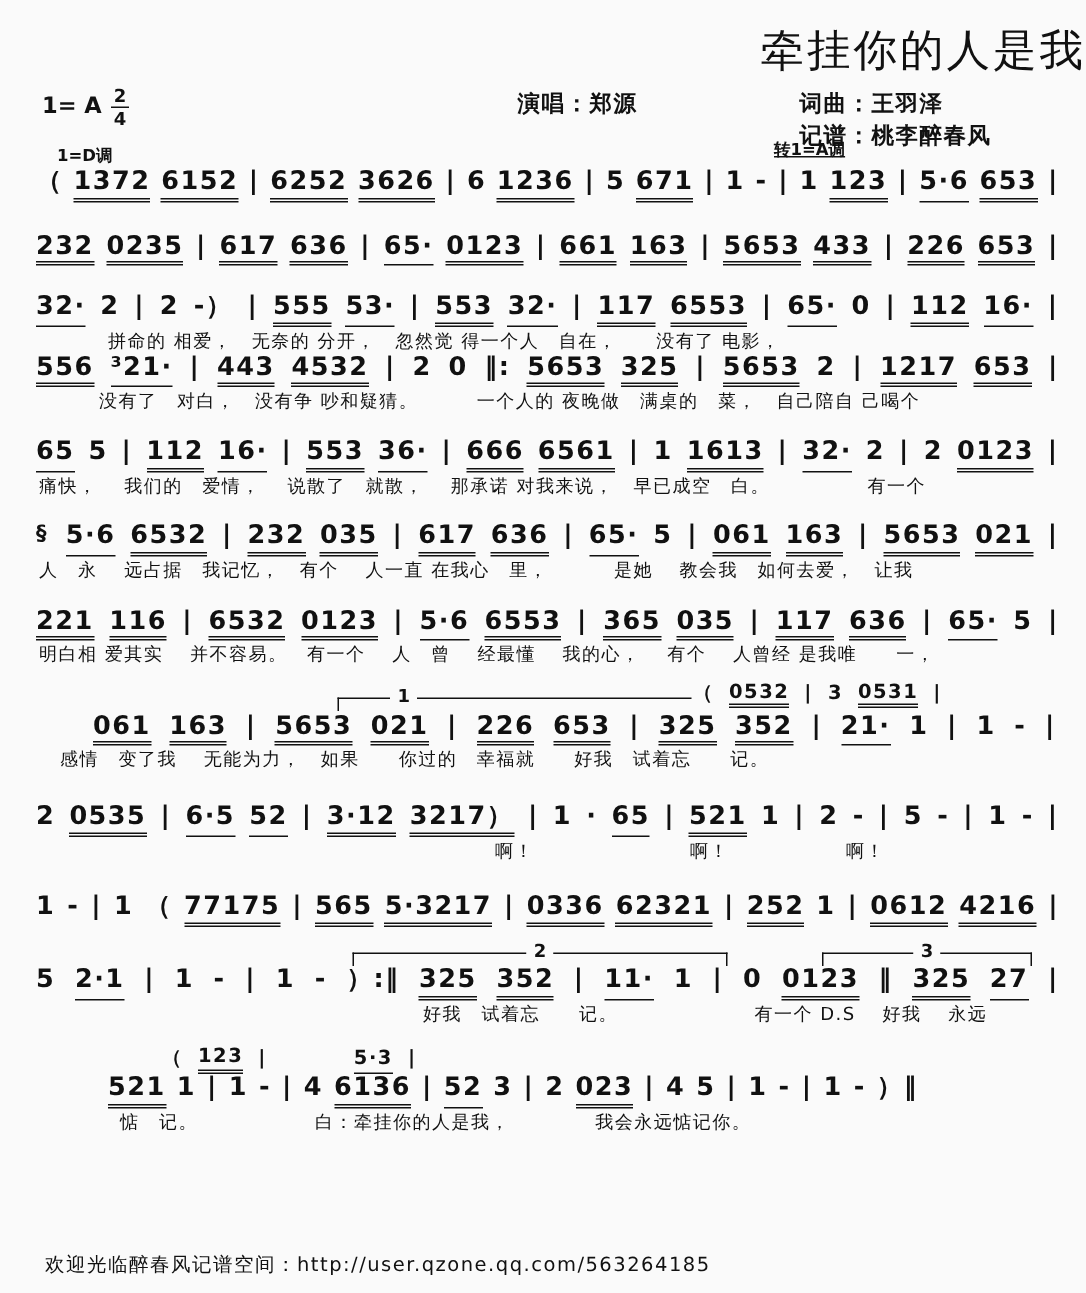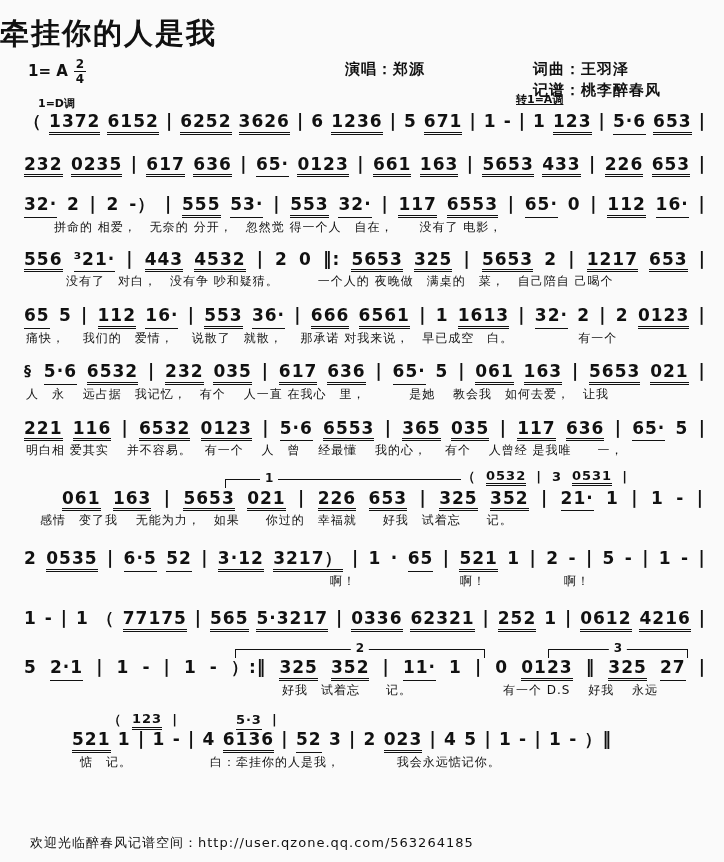--- a/index.html
+++ b/index.html
@@ -6,22 +6,22 @@
   body{
     width:724px;height:862px;overflow:hidden;
     background:#fafafa;color:#111;
     font-family:"DejaVu Sans","Liberation Sans",sans-serif;
   }
   .page{position:relative;width:724px;height:862px;}
 
   
   .header{position:relative;height:96px;}
   .title{
-    position:absolute;left:0;right:0;top:14px;text-align:left;
-    font-size:29px;font-weight:bold;letter-spacing:2px;
+    position:absolute;left:0;right:0;top:14px;text-align:right;
+    font-size:29px;font-weight:normal;letter-spacing:2px;
   }
   .keysig{position:absolute;left:28px;top:58px;font-size:15px;font-weight:bold;}
   .frac{display:inline-block;vertical-align:middle;text-align:center;font-size:12px;line-height:1;margin-left:6px;}
   .frac .num{display:block;border-bottom:1px solid #111;padding:0 2px 1px;}
   .frac .den{display:block;padding-top:1px;}
   .credit{position:absolute;font-size:15px;font-weight:bold;letter-spacing:1px;}
   .singer{left:345px;top:60px;}
   .composer{left:533px;top:60px;}
   .transcriber{left:533px;top:81px;}
 
@@ -45,33 +45,33 @@
   .segno{font-size:14px;transform:translateY(-7px);margin-right:2px;}
   .lyrics{
     font-size:12px;letter-spacing:1px;white-space:pre;
     margin-top:2px;line-height:1.3;
   }
 
   
   .l1{margin-top:2px;}
   .l2{margin-top:20px;}
   .l3{margin-top:18px;}
-  .l4{margin-top:14px;}
+  .l4{}
   .l5{margin-top:16px;}
   .l6{margin-top:16px;}
   .l7{margin-top:16px;}
   .l8{margin-top:12px;}
   .l9{margin-top:20px;}
   .l10{margin-top:20px;}
   .l11{margin-top:12px;}
   .l12{margin-top:14px;}
   .l8 .notation-row{margin-left:62px;width:642px;}
   .l12 .notation-row{margin-left:72px;width:540px;}
 
-  .lyr3{padding-left:54px;}
+  .lyr3{padding-left:72px;}
   .lyr4{padding-left:66px;}
   .lyr5{padding-left:26px;}
   .lyr6{padding-left:26px;}
   .lyr7{padding-left:26px;}
   .lyr8{padding-left:40px;}
   .lyr9{padding-left:330px;}
   .lyr11{padding-left:282px;}
   .lyr12{padding-left:80px;}
 
   

